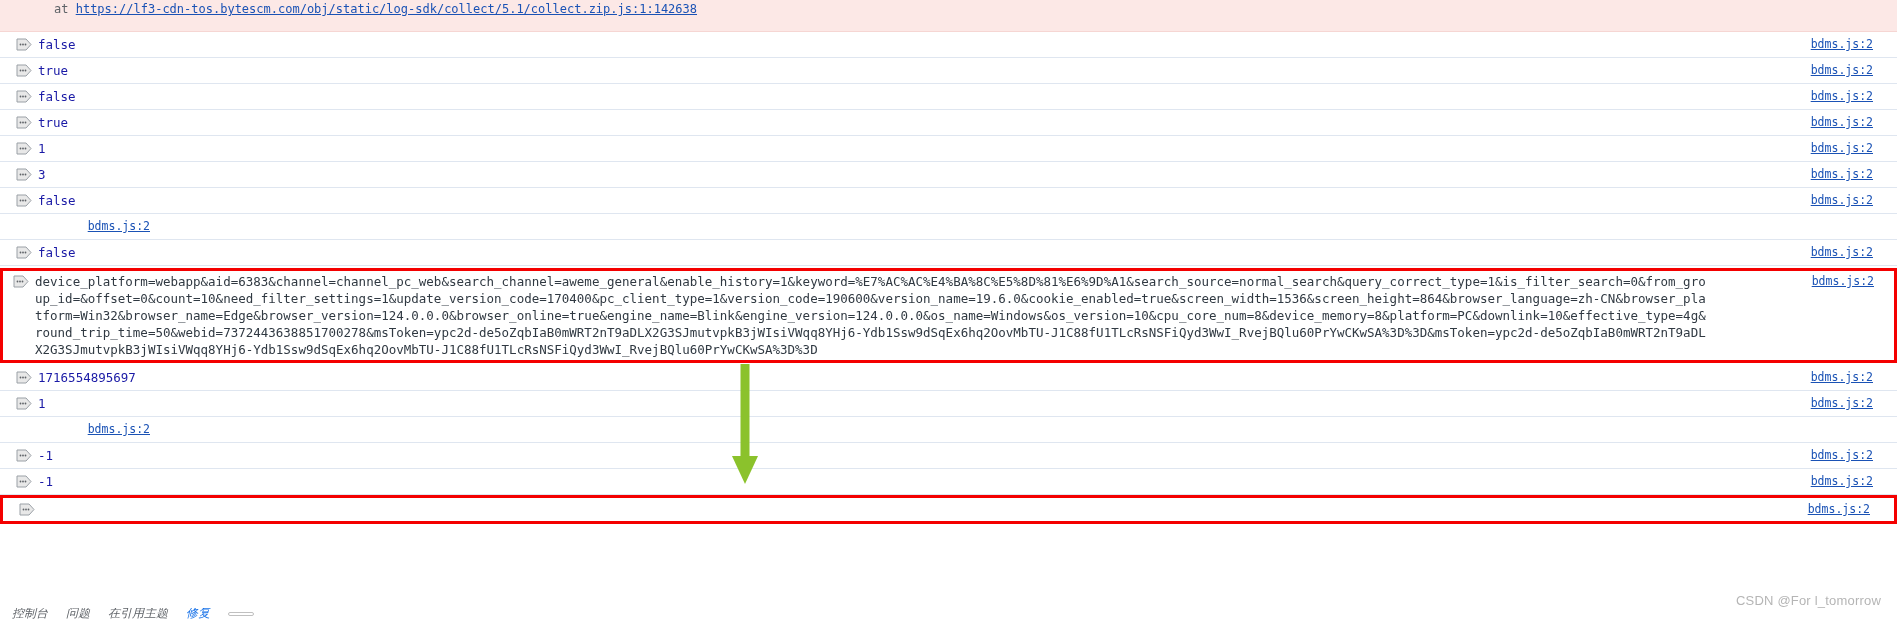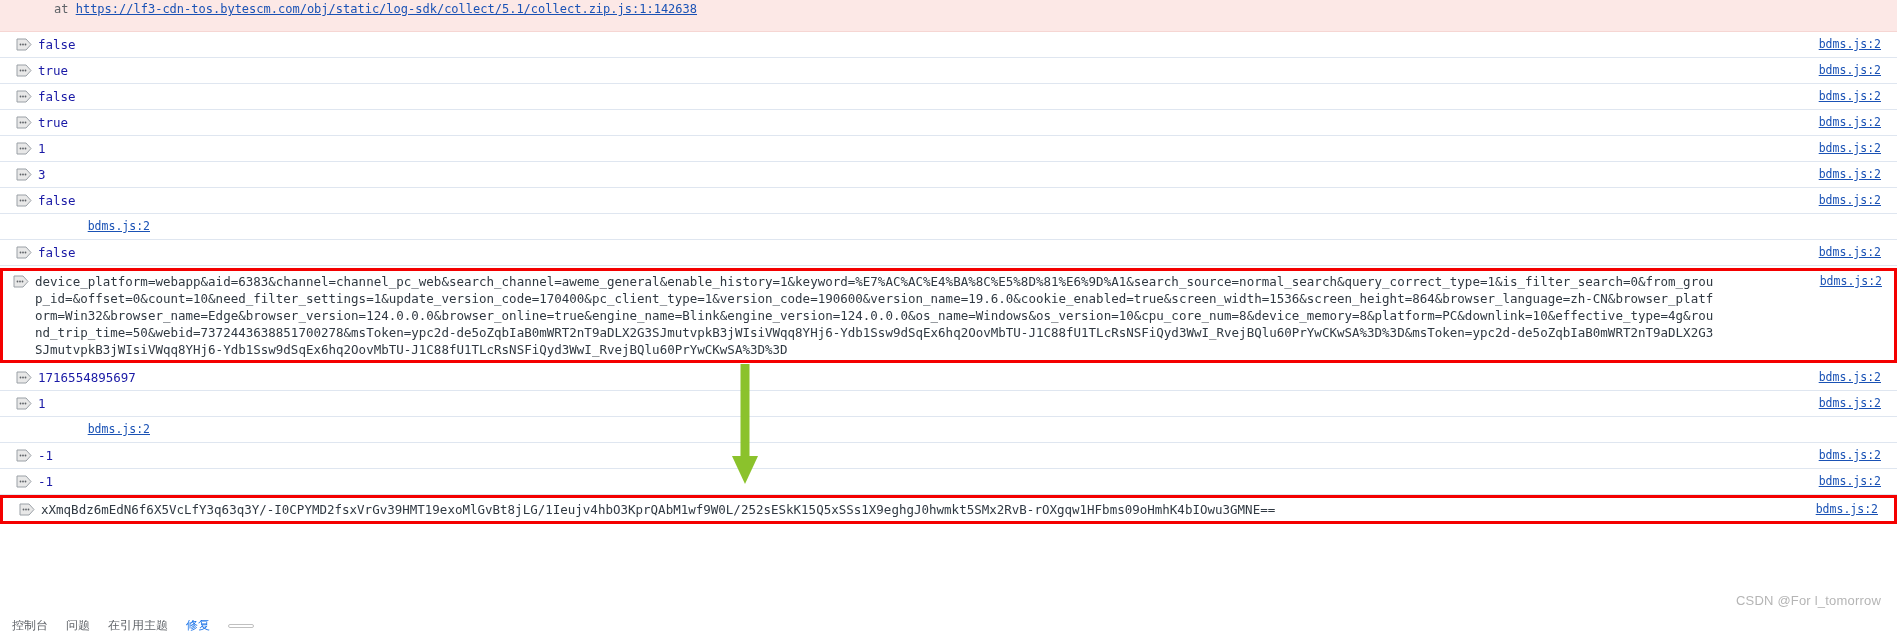--- a/index.html
+++ b/index.html
@@ -43,21 +43,21 @@
   .console {
     position: relative;
   }
   .row {
     position: relative;
     display: flex;
     align-items: flex-start;
     border-bottom: 1px solid #dfe6f0;
     min-height: 26px;
     box-sizing: border-box;
-    padding: 4px 4px 4px 0;
+    padding: 4px 12px 4px 0;
     background: #fff;
   }
   .row-inner {
     display: flex;
     align-items: flex-start;
     flex: 1 1 auto;
     min-width: 0;
   }
 
   
@@ -133,28 +133,29 @@
     color: #b5b5b5;
     letter-spacing: 0.2px;
     white-space: nowrap;
     margin-left: 24px;
   }
 
   
   .bottom-strip {
     position: absolute;
     left: 0;
-    bottom: 0;
+    bottom: 12px;
     width: 1897px;
     height: 14px;
     overflow: hidden;
     background: #ffffff;
     font-family: "Liberation Sans", sans-serif;
     font-size: 12px;
     color: #5f6368;
+    font-style: italic;
   }
   .bottom-strip .bs-inner {
     position: absolute;
     top: -3px;
     left: 12px;
     display: flex;
     align-items: center;
     gap: 18px;
     white-space: nowrap;
   }
@@ -365,21 +366,20 @@
     <div class="row boxed-thin">
       <div class="row-inner">
         <span class="res-icon">
           <svg width="16" height="13" viewBox="0 0 16 13">
             <path d="M1 1 H10 L15 6.5 L10 12 H1 Z" fill="#e8e8e8" stroke="#9aa0a6" stroke-width="1"></path>
             <circle cx="4.5" cy="6.5" r="0.9" fill="#5f6368"></circle>
             <circle cx="7.0" cy="6.5" r="0.9" fill="#5f6368"></circle>
             <circle cx="9.5" cy="6.5" r="0.9" fill="#5f6368"></circle>
           </svg>
         </span>
-        <span class="val str">xXmqBdz6mEdN6f6X5VcLfY3q63q3Y/-I0CPYMD2fsxVrGv39HMT19exoMlGvBt8jLG/1Ieujv4hbO3KprQAbM1wf9W0L/252sESkK15Q5xSSs1X9eghgJ0hwmkt5SMx2RvB-rOXgqw1HFbms09oHmhK4bIOwu3GMNE==</span>
       </div>
       <div class="src"><a href="#">bdms.js:2</a></div>
     </div>
   </div>
 
 <svg class="green-arrow" viewBox="0 0 30 122">
   <line x1="15" y1="0" x2="15" y2="96" stroke="#8bc22c" stroke-width="9"></line>
   <polygon points="15,120 2,92 28,92" fill="#8bc22c"></polygon>
 </svg>
 

